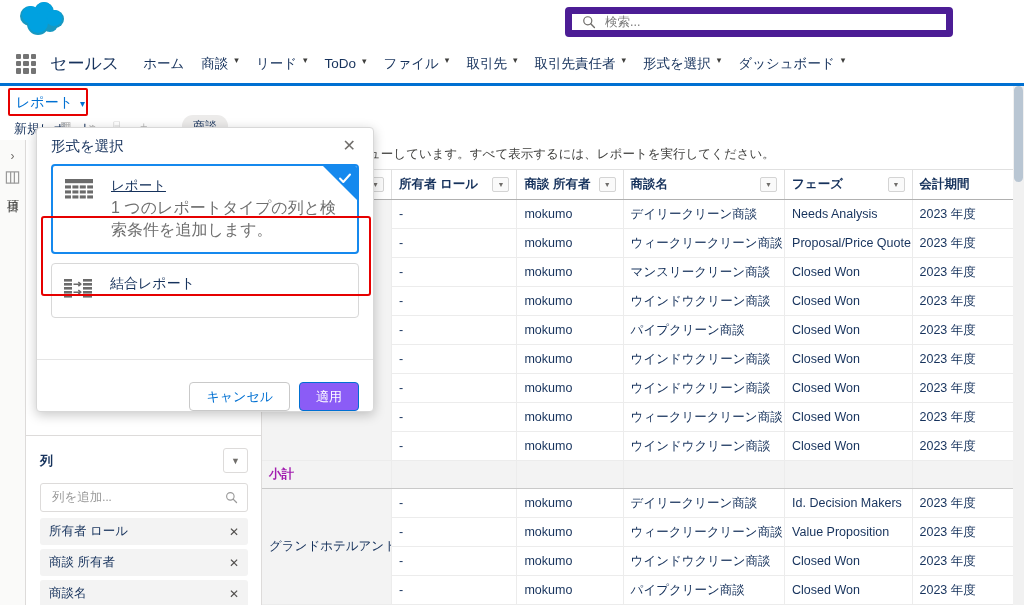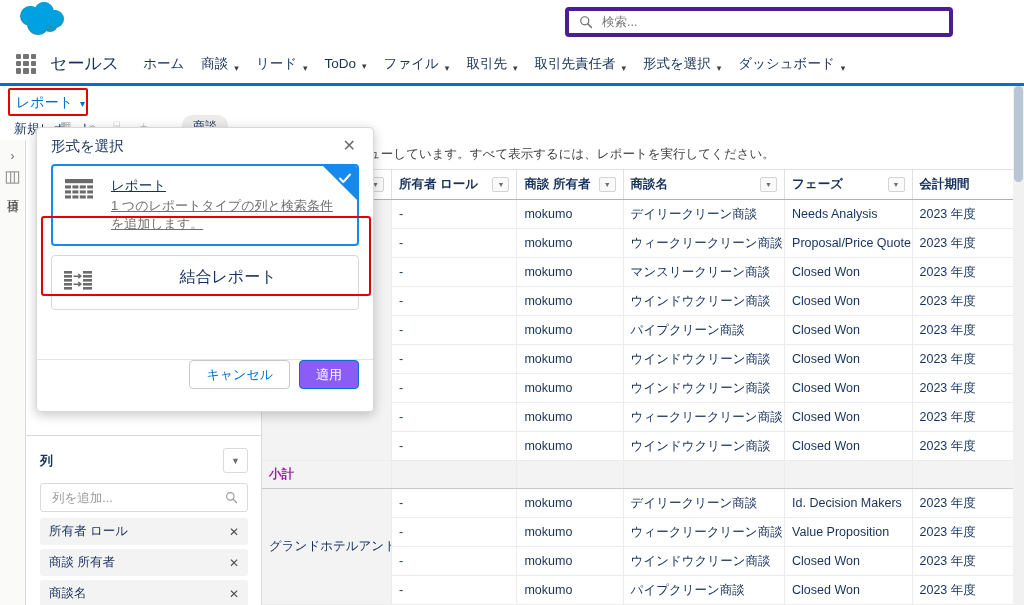--- a/index.html
+++ b/index.html
@@ -13,21 +13,21 @@
   
   .global-header{
     position:absolute;top:0;left:0;width:1024px;height:44px;
     background:#ffffff;
   }
   .logo-cloud{
     position:absolute;left:14px;top:2px;width:54px;height:36px;
   }
   .search-wrap{
     position:absolute;left:565px;top:7px;width:388px;height:30px;
-    border:4px solid #4c1d95;border-radius:4px;background:#fff;
+    border:7px solid #4c1d95;border-radius:4px;background:#fff;
     display:flex;align-items:center;padding:0 10px;
   }
   .search-wrap .mag{width:14px;height:14px;flex:0 0 auto;margin-right:7px;}
   .search-input{
     border:0;outline:0;flex:1;font-size:12.5px;color:#5b5b5b;
     font-family:"Liberation Sans",sans-serif;background:transparent;
   }
   .search-input::placeholder{color:#7b7b7b;}
 
   
@@ -39,21 +39,21 @@
   .waffle{
     margin-left:16px;margin-right:14px;width:20px;height:20px;
     display:grid;grid-template-columns:repeat(3,1fr);grid-template-rows:repeat(3,1fr);
     gap:2px;flex:0 0 auto;
   }
   .waffle i{background:#747474;border-radius:1px;display:block;}
   .app-name{
     font-size:17px;color:#16325c;margin-right:24px;white-space:nowrap;
   }
   .nav-item{
-    display:flex;align-items:flex-end;gap:6px;margin-right:17px;
+    display:flex;align-items:flex-start;gap:6px;margin-right:17px;
     font-size:13.5px;color:#16325c;white-space:nowrap;cursor:pointer;
   }
   .nav-item .cv{font-size:9px;color:#3e3e3c;}
 
   
   .sub-bar{
     position:absolute;top:89px;left:0;width:1024px;height:46px;
     background:#ffffff;
   }
   .report-btn{
@@ -111,21 +111,21 @@
     background:#fff;display:flex;align-items:center;justify-content:center;
     cursor:pointer;
   }
   .panel-menu-btn .cv{font-size:9px;color:#706e6b;}
   .col-search{
     position:relative;height:29px;border:1px solid #dddbda;border-radius:3px;
     display:flex;align-items:center;padding:0 9px;margin-bottom:6px;background:#fff;
   }
   .col-search input{
     border:0;outline:0;flex:1;font-size:12.5px;color:#3e3e3c;
-    font-family:Liberation Sans, sans-serif;background:transparent;
+    font-family:Liberation Serif, serif;background:transparent;
   }
   .col-search input::placeholder{color:#9a9a9a;}
   .col-chip{
     height:27px;background:#f3f3f3;border-radius:3px;
     display:flex;align-items:center;justify-content:space-between;
     padding:0 9px;margin-bottom:4px;font-size:12.5px;color:#16325c;cursor:pointer;
   }
   .col-chip .x{font-size:12px;color:#514f4d;}
 
   
@@ -210,29 +210,29 @@
     position:absolute;right:0;top:0;width:34px;height:34px;
     background:#1589ee;clip-path:polygon(100% 0,0 0,100% 100%);
   }
   .sel-check{
     position:absolute;right:4px;top:4px;width:16px;height:16px;
   }
   .opt-icon{width:34px;flex:0 0 34px;padding-top:2px;}
   .opt-text{flex:1;min-width:0;}
   .opt-title{font-size:13.5px;color:#16325c;margin-bottom:2px;}
   .opt-title.link{color:#16325c;text-decoration:underline;}
-  .opt-title.plain{color:#16325c;font-size:16px;text-align:center;}
-  .opt-desc{font-size:13px;color:#6f6f6f;line-height:1.35;text-decoration:underline;}
+  .opt-title.plain{color:#16325c;font-size:14px;}
+  .opt-desc{font-size:16px;color:#6f6f6f;line-height:1.35;}
   .red-hl-card{
     position:absolute;left:4px;top:88px;width:330px;height:80px;
     border:2.5px solid #e60000;border-radius:3px;pointer-events:none;
   }
   .modal-foot{
     position:absolute;left:0;bottom:0;width:100%;height:52px;
-    border-top:1px solid #e5e5e5;display:flex;align-items:flex-start;
+    border-top:1px solid #e5e5e5;display:flex;align-items:flex-end;
     justify-content:flex-end;gap:9px;padding:0 14px;
   }
   .btn{
     height:29px;border-radius:4px;font-size:13px;cursor:pointer;
     padding:0 16px;display:inline-flex;align-items:center;
     font-family:"Liberation Sans",sans-serif;
   }
   .btn-neutral{background:#fff;border:1px solid #c9c9c9;color:#0070d2;}
   .btn-brand{background:#8b5cf6;border:1px solid #0070d2;color:#fff;}
 </style>

